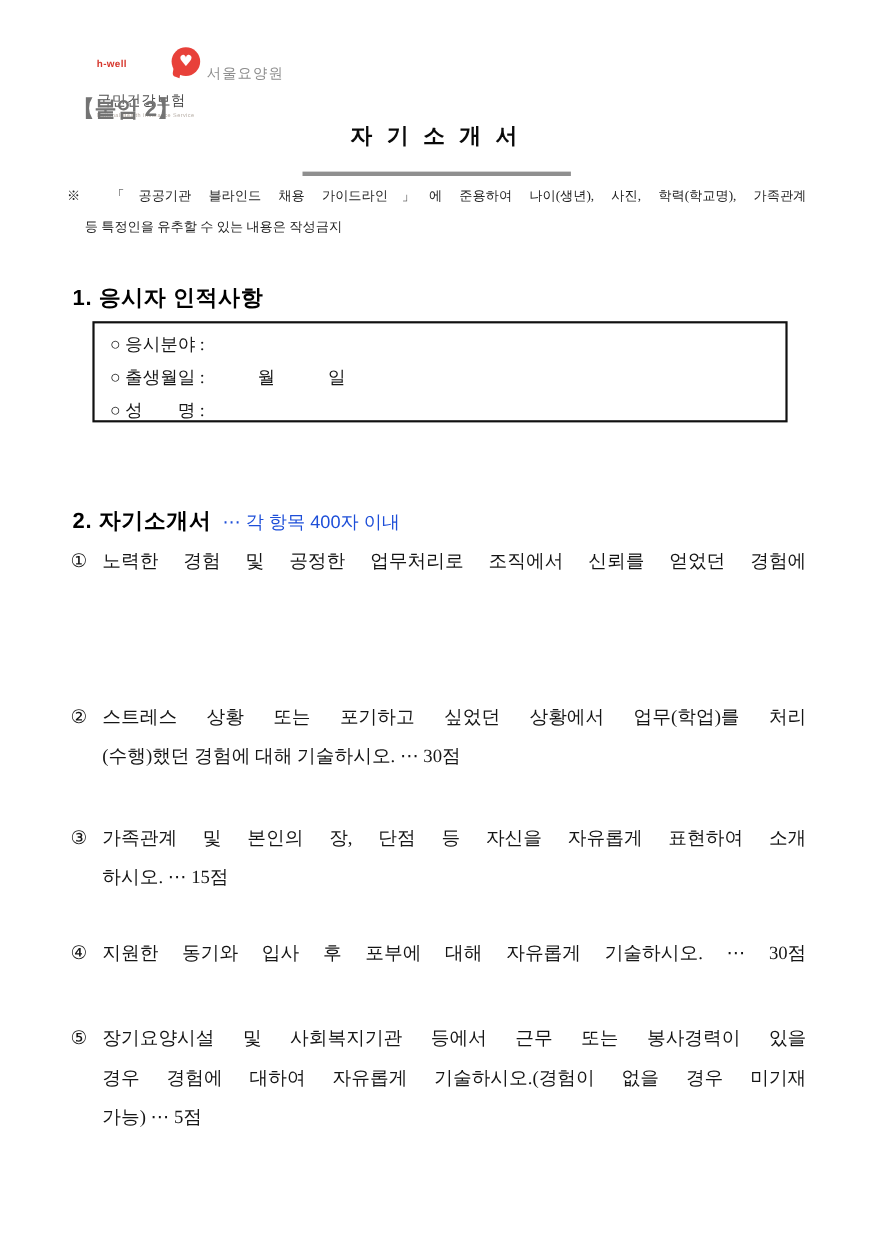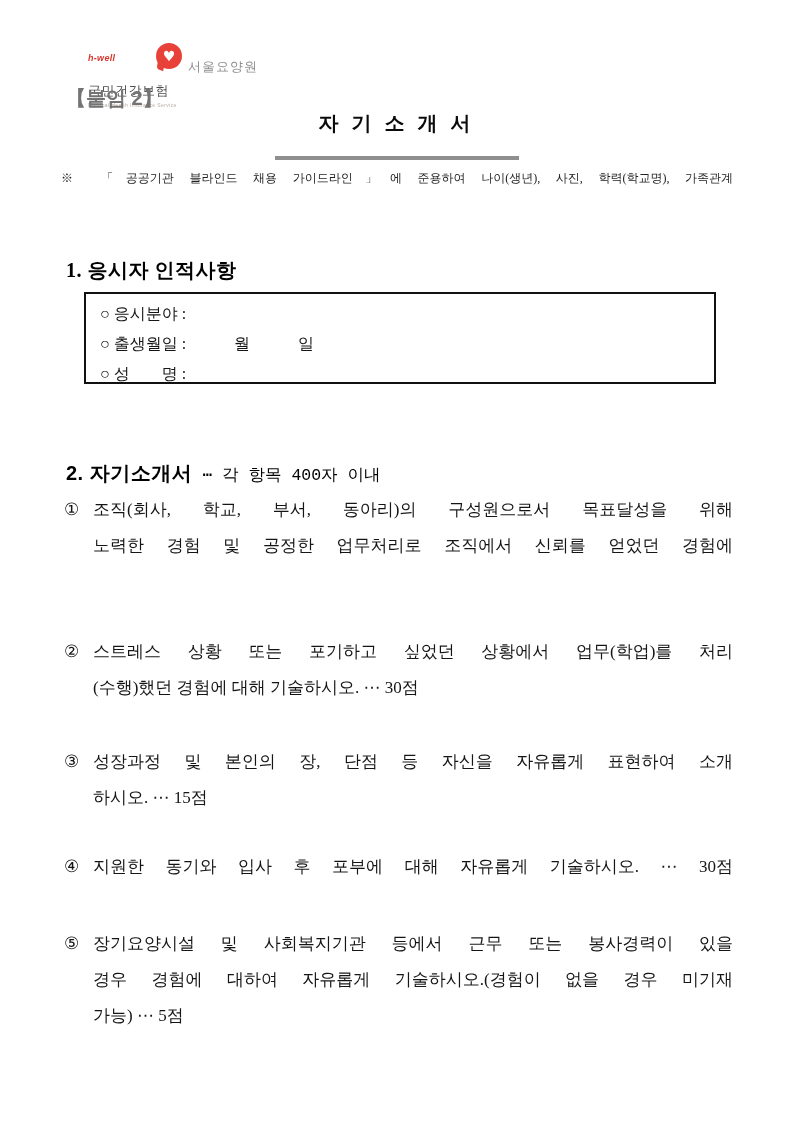--- a/index.html
+++ b/index.html
@@ -6,21 +6,21 @@
   .page{
     position:relative;
     width:793px;height:1121px;
     background:#ffffff;
     font-family:"Liberation Serif","DejaVu Serif",serif;
     color:#1a1a1a;
     overflow:hidden;
   }
   
   .logo{position:absolute;left:88px;top:53px;width:220px;height:42px;}
-  .hwell{font-family:"Liberation Sans","DejaVu Sans",sans-serif;font-style:italic;font-weight:bold;font-size:9px;color:#d6362c;letter-spacing:.3px;}
+  .hwell{font-family:"Liberation Sans","DejaVu Sans",sans-serif;font-weight:bold;font-size:9px;color:#d6362c;letter-spacing:.3px;}
   .orgname{font-family:"Liberation Sans","DejaVu Sans",sans-serif;font-size:13px;color:#4d4d4d;letter-spacing:.5px;margin-top:19px;}
   .orgsub{font-family:"Liberation Sans","DejaVu Sans",sans-serif;font-size:5px;color:#b5aca4;letter-spacing:.4px;margin-top:2px;}
   .heart-badge{
     position:absolute;left:68px;top:-10px;width:26px;height:26px;border-radius:50%;
     background:#e8413a;display:flex;align-items:center;justify-content:center;
   }
   .heart-badge::after{
     content:"";position:absolute;left:1px;bottom:-1px;width:7px;height:7px;background:#e8413a;
     transform:rotate(20deg) skew(10deg);border-radius:0 0 0 3px;
   }
@@ -30,23 +30,23 @@
   .attach{position:absolute;left:66px;top:85px;font-family:"Liberation Sans","DejaVu Sans",sans-serif;font-weight:bold;font-size:20px;color:#737373;}
   .title-wrap{position:absolute;left:0;top:94px;width:793px;text-align:center;}
   .doc-title{margin:16px;font-size:20px;font-weight:bold;letter-spacing:4px;color:#0a0a0a;display:inline-block;}
   .title-underline{width:244px;height:4px;background:#8f8f8f;margin:3px auto 0 auto;}
   
   .notice{position:absolute;left:61px;top:164px;width:672px;font-size:12px;line-height:28px;color:#222;word-break:keep-all;}
   .notice .n1{text-align:justify;text-align-last:justify;}
   .notice .n2{padding-left:16px;}
   
   .sec-heading{position:absolute;font-family:"Liberation Sans","DejaVu Sans",sans-serif;font-weight:bold;font-size:20px;color:#000;letter-spacing:.5px;}
-  .sec1{left:66px;top:240px;font-family:Liberation Serif, serif;}
+  .sec1{left:66px;top:240px;}
   .sec2{left:66px;top:443px;}
-  .sec2-note{font-family:Liberation Mono, monospace;font-weight:normal;font-size:16.5px;letter-spacing:0;margin-left:10px;color:#000000;}
+  .sec2-note{font-family:Liberation Sans, sans-serif;font-weight:normal;font-size:16.5px;letter-spacing:0;margin-left:10px;color:#1d4ed8;}
   
   .info-box{
     position:absolute;left:84px;top:292px;width:632px;height:92px;
     border:2px solid #111;box-sizing:border-box;
     padding:5px 0 0 14px;
   }
   .info-row{font-size:16px;line-height:30px;white-space:pre-wrap;color:#161616;}
   
   .q-item{position:absolute;left:64px;width:669px;display:flex;align-items:flex-start;}
   .q1{top:492px;} .q2{top:634px;} .q3{top:744px;} .q4{top:849px;} .q5{top:926px;}
@@ -72,52 +72,52 @@
 
   <div class="attach">【붙임 2】</div>
 
   <div class="title-wrap">
     <h1 class="doc-title">자 기 소 개 서</h1>
     <div class="title-underline"></div>
   </div>
 
   <div class="notice">
     <div class="n1">※ 「공공기관 블라인드 채용 가이드라인」에 준용하여 나이(생년), 사진, 학력(학교명), 가족관계</div>
+    <div class="n2">등 특정인을 유추할 수 있는 내용은 작성금지</div>
   </div>
 
   <h2 class="sec-heading sec1">1. 응시자 인적사항</h2>
 
   <div class="info-box">
     <div class="info-row">○ 응시분야 : </div>
     <div class="info-row">○ 출생월일 :　　　월　　　일</div>
     <div class="info-row">○ 성　　명 : </div>
   </div>
 
   <h2 class="sec-heading sec2"><span>2. 자기소개서</span><span class="sec2-note">⋯ 각 항목 400자 이내</span></h2>
 
   <div class="q-item q1">
     <span class="q-num">①</span>
     <div class="q-text">
-      <div class="jl">조직(회사, 학교, 부서, 동아리)의 구성원으로서 목표달성을 위해</div>
       <div class="jl">노력한 경험 및 공정한 업무처리로 조직에서 신뢰를 얻었던 경험에</div>
     </div>
   </div>
 
   <div class="q-item q2">
     <span class="q-num">②</span>
     <div class="q-text">
       <div class="jl">스트레스 상황 또는 포기하고 싶었던 상황에서 업무(학업)를 처리</div>
       <div class="last">(수행)했던 경험에 대해 기술하시오. ⋯ 30점</div>
     </div>
   </div>
 
   <div class="q-item q3">
     <span class="q-num">③</span>
     <div class="q-text">
-      <div class="jl">성장과정 및 본인의 장, 단점 등 자신을 자유롭게 표현하여 소개</div>
+      <div class="jl">가족관계 및 본인의 장, 단점 등 자신을 자유롭게 표현하여 소개</div>
       <div class="last">하시오. ⋯ 15점</div>
     </div>
   </div>
 
   <div class="q-item q4">
     <span class="q-num">④</span>
     <div class="q-text">
       <div class="jl">지원한 동기와 입사 후 포부에 대해 자유롭게 기술하시오. ⋯ 30점</div>
     </div>
   </div>

